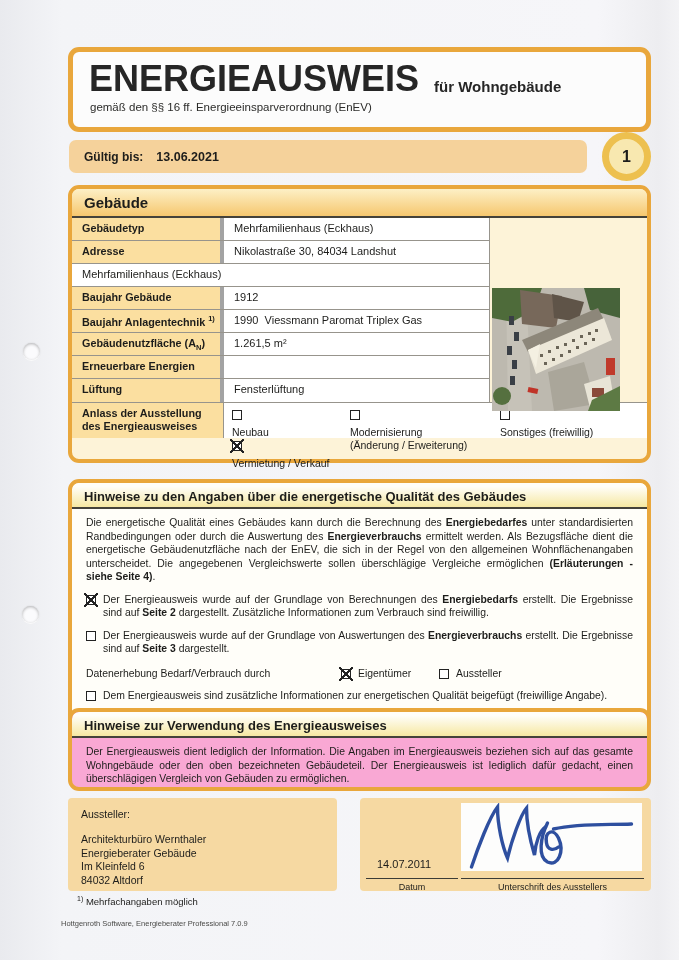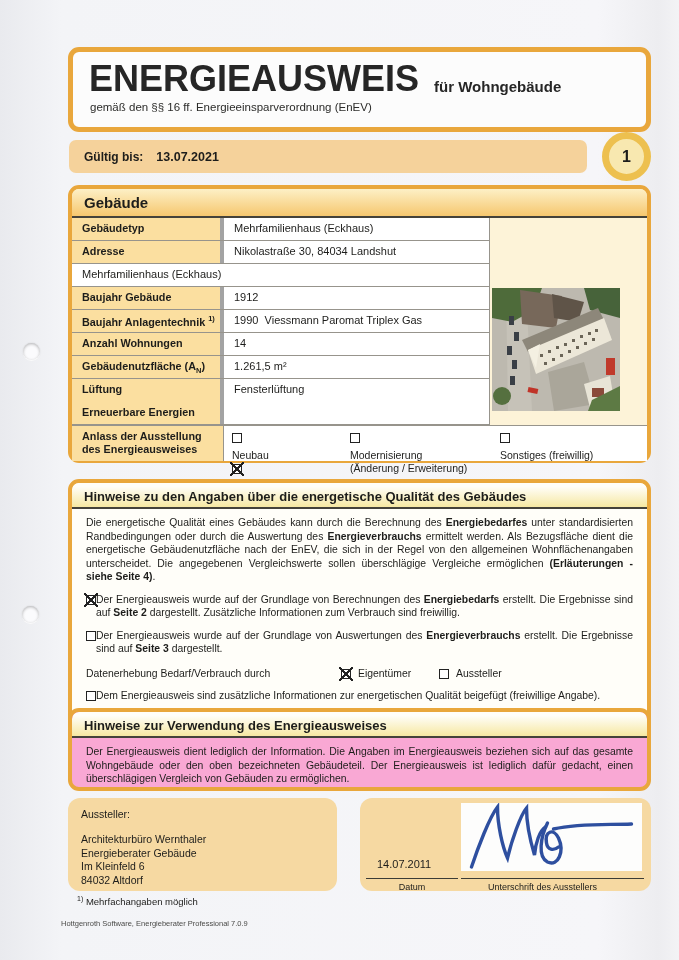--- a/index.html
+++ b/index.html
@@ -56,40 +56,40 @@
     background:linear-gradient(45deg,transparent 46%,#222 46%,#222 54%,transparent 54%),
                linear-gradient(135deg,transparent 46%,#222 46%,#222 54%,transparent 54%);}
   #aerial-photo{position:absolute;left:420px;top:70px;width:128px;height:123px;}
 
   
   #quality-box{left:68px;top:479px;width:583px;height:266px;background:#fffef9;overflow:hidden;}
   #usage-box{left:68px;top:708px;width:583px;height:83px;background:#f9a8d4;overflow:hidden;}
   .sec-title-hint{font-size:13px;font-weight:bold;padding:6px 12px 3px;border-bottom:2px solid #44423a;
     background:linear-gradient(180deg,#fffef9 15%,#f6e8a2);border-radius:7px 7px 0 0;}
   .para{margin:7px 14px 0;font-size:10.4px;line-height:1.3;text-align:justify;}
-  .cb-item{display:flex;margin:9px 14px 0;font-size:10.4px;line-height:1.3;}
+  .cb-item{display:flex;gap:7px;margin:9px 14px 0;font-size:10.4px;line-height:1.3;}
   .cb-item .text{flex:1;text-align:justify;}
   .daten-row{display:flex;margin:11px 14px 0;font-size:10.4px;line-height:1.3;}
   .daten-row .dlabel{width:255px;}
   .daten-opt{display:flex;gap:7px;width:98px;}
 
   
-  .tan{position:absolute;background:#f6d9a2;border-radius:12px;box-sizing:border-box;}
+  .tan{position:absolute;background:#f6d9a2;border-radius:4px;box-sizing:border-box;}
   #issuer-block{left:68px;top:798px;width:269px;height:93px;padding:10px 0 0 13px;font-size:10.5px;}
   #issuer-block .issuer-label{margin-bottom:13px;}
   #issuer-block .line{line-height:13.5px;}
   #signature-block{left:360px;top:798px;width:291px;height:93px;}
   #sig-panel{position:absolute;left:101px;top:5px;width:181px;height:68px;background:#fdfdfc;}
   #date-text{position:absolute;left:17px;top:60px;font-size:11px;}
   .uline{position:absolute;height:1px;background:#3c3c36;top:80px;}
   #date-line{left:6px;width:92px;}
   #sig-line{left:101px;width:183px;}
   .ulabel{position:absolute;top:84px;text-align:center;font-size:9px;}
   #date-label{left:6px;width:92px;}
-  #sig-label{left:91px;width:183px;}
+  #sig-label{left:101px;width:183px;}
 
   #footnote{position:absolute;left:77px;top:895px;font-size:9.5px;}
   #footnote sup{font-size:7px;}
   #software-credit{position:absolute;left:61px;top:919px;font-size:7.5px;color:#4a4a48;}
 </style>
 </head>
 <body>
 
 <div class="hole" id="hole-top"></div>
 <div class="hole" id="hole-bottom"></div>
@@ -97,21 +97,21 @@
 <div class="box" id="header-box">
   <div class="title-row">
     <span class="main-title">ENERGIEAUSWEIS</span>
     <span class="title-qualifier">für Wohngebäude</span>
   </div>
   <div class="law-ref">gemäß den §§ 16 ff. Energieeinsparverordnung (EnEV)</div>
 </div>
 
 <div id="validity-bar">
   <span class="lbl">Gültig bis:</span>
-  <span class="val">13.07.2021</span>
+  <span class="val">13.06.2021</span>
 </div>
 
 <div id="page-badge">
   <span>1</span>
 </div>
 
 <div class="box" id="building-box">
   <div class="sec-title-building">Gebäude</div>
   <div class="btable">
     <div class="brow">
@@ -127,34 +127,30 @@
     </div>
     <div class="brow">
       <div class="lcell">Baujahr Gebäude</div>
       <div class="vcell">1912</div>
     </div>
     <div class="brow">
       <div class="lcell"><span>Baujahr Anlagentechnik</span> <sup class="fn">1)</sup></div>
       <div class="vcell">1990  Viessmann Paromat Triplex Gas</div>
     </div>
     <div class="brow">
-      <div class="lcell">Anzahl Wohnungen</div>
-      <div class="vcell">14</div>
-    </div>
-    <div class="brow">
       <div class="lcell"><span>Gebäudenutzfläche (A</span><sub class="sb">N</sub><span>)</span></div>
       <div class="vcell">1.261,5 m²</div>
+    </div>
+    <div class="brow">
+      <div class="lcell">Erneuerbare Energien</div>
+      <div class="vcell"></div>
     </div>
     <div class="brow last">
       <div class="lcell">Lüftung</div>
       <div class="vcell">Fensterlüftung</div>
-    </div>
-    <div class="brow">
-      <div class="lcell">Erneuerbare Energien</div>
-      <div class="vcell"></div>
     </div>
     <div class="brow-anlass">
       <div class="lcell">
         <div>Anlass der Ausstellung</div>
         <div>des Energieausweises</div>
       </div>
       <div class="anlass-cell">
         <div class="acol1">
           <div class="cb-line">
               <span class="cb"></span>

